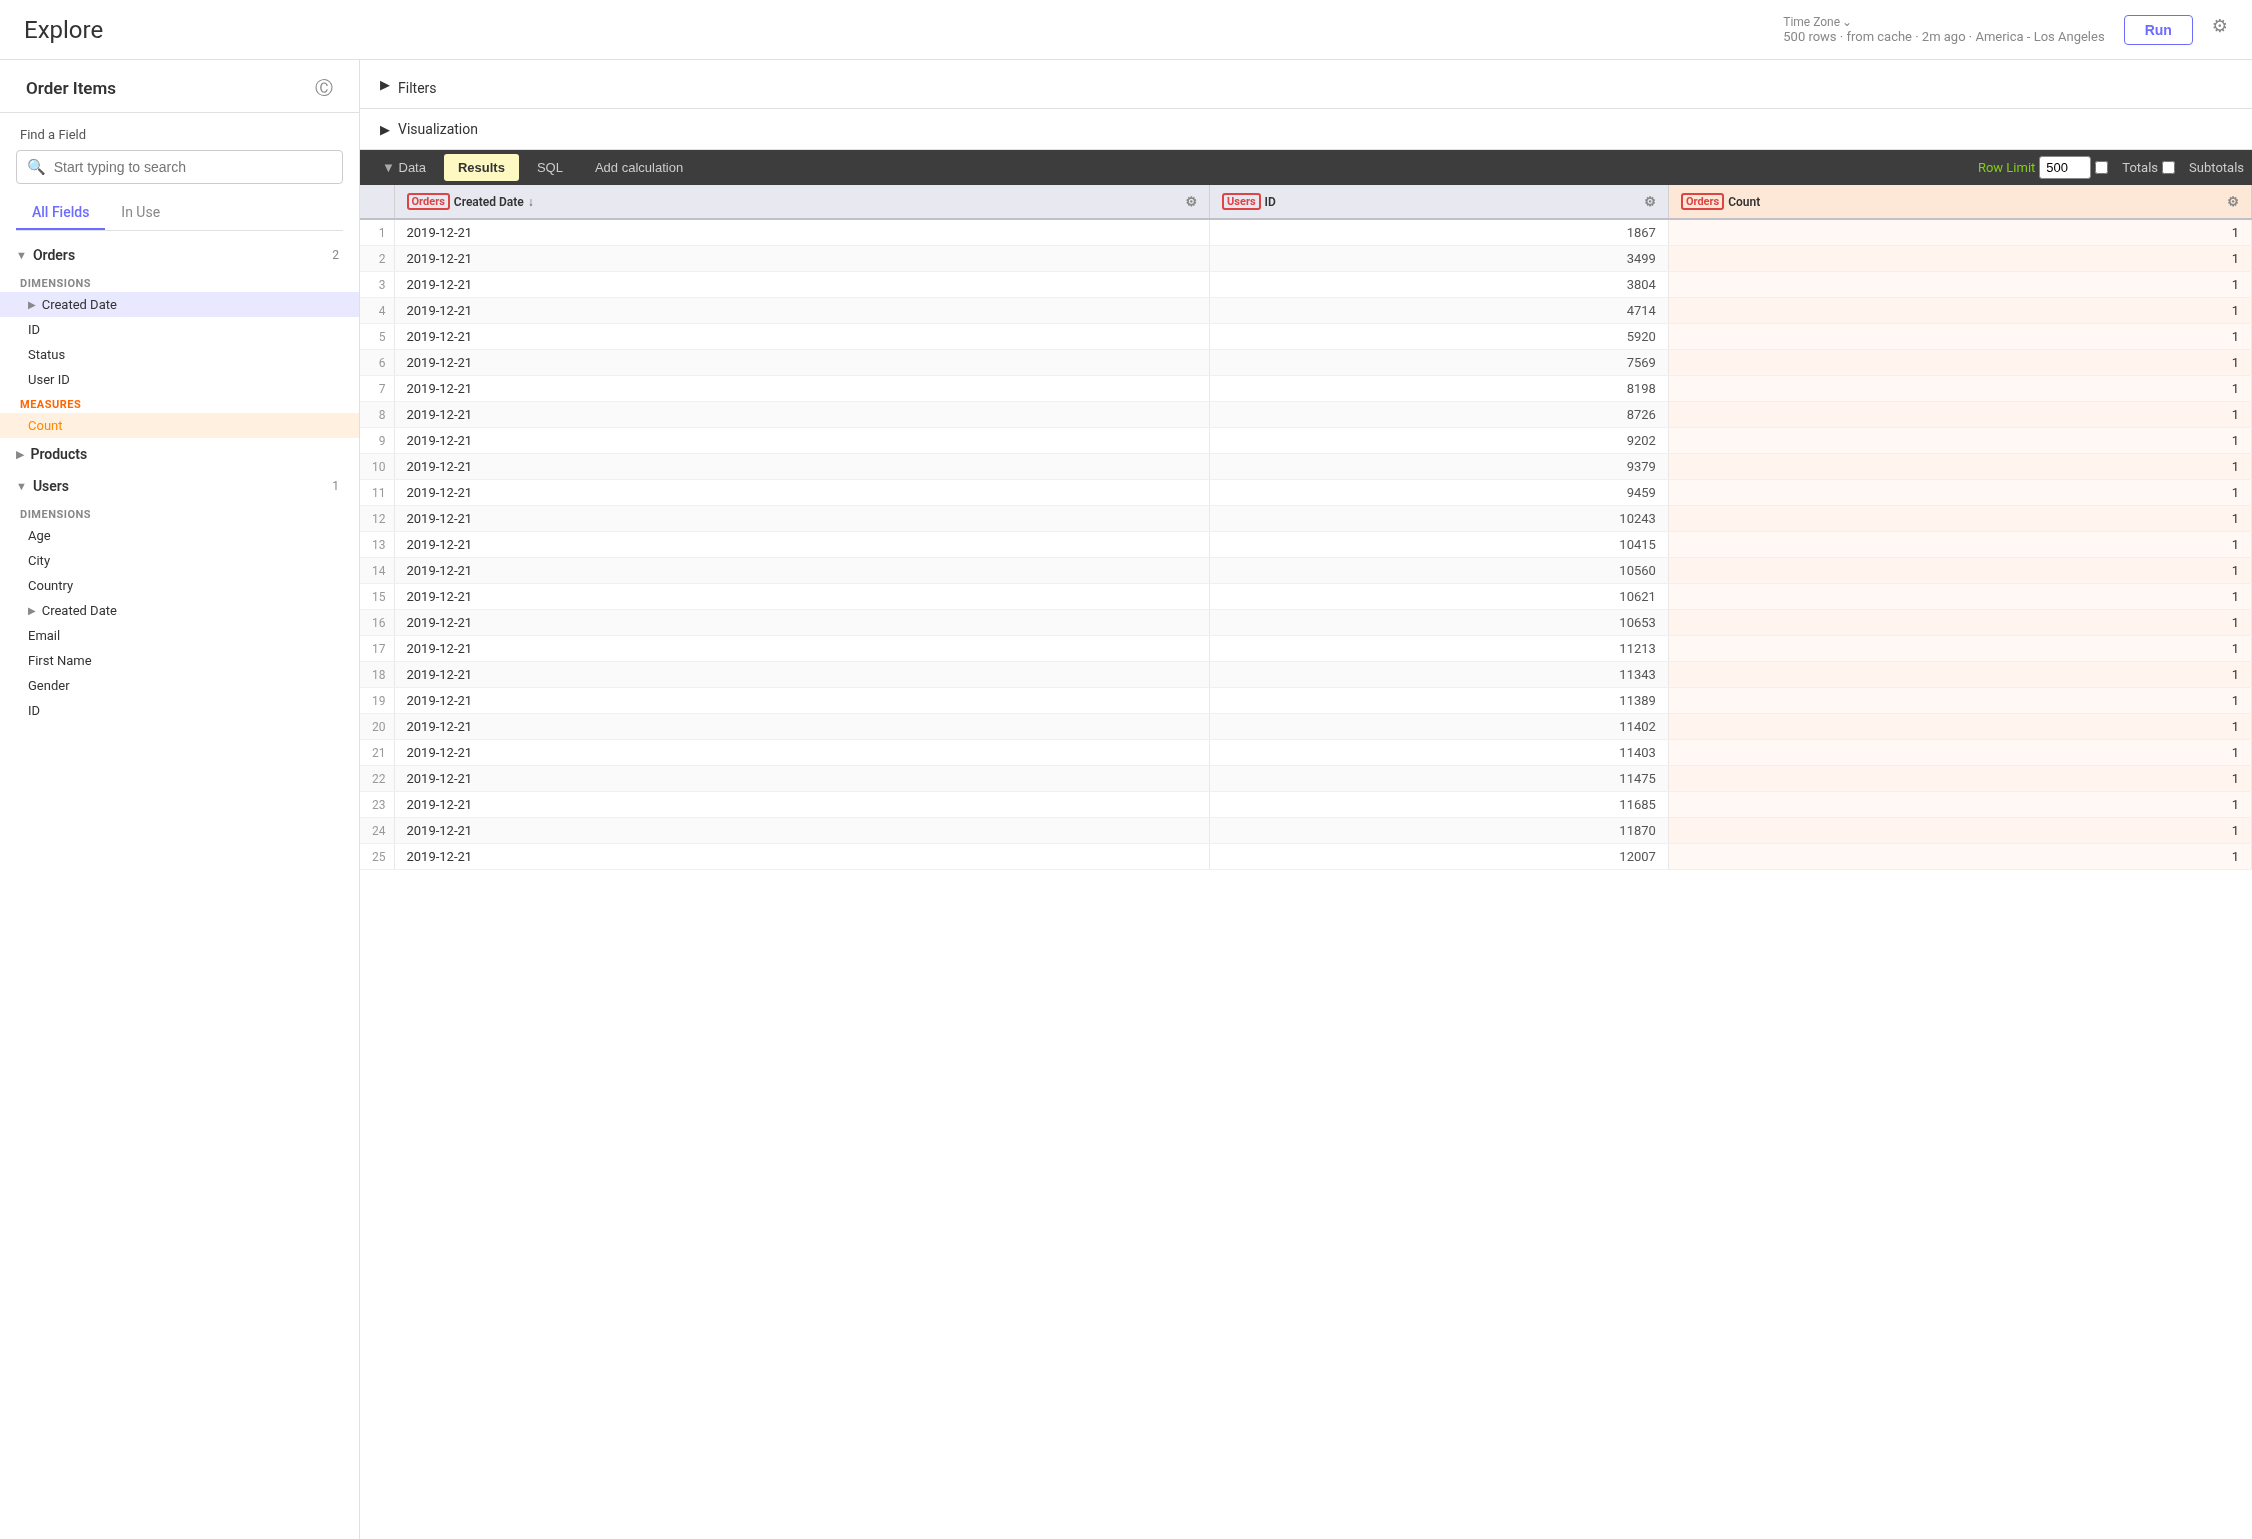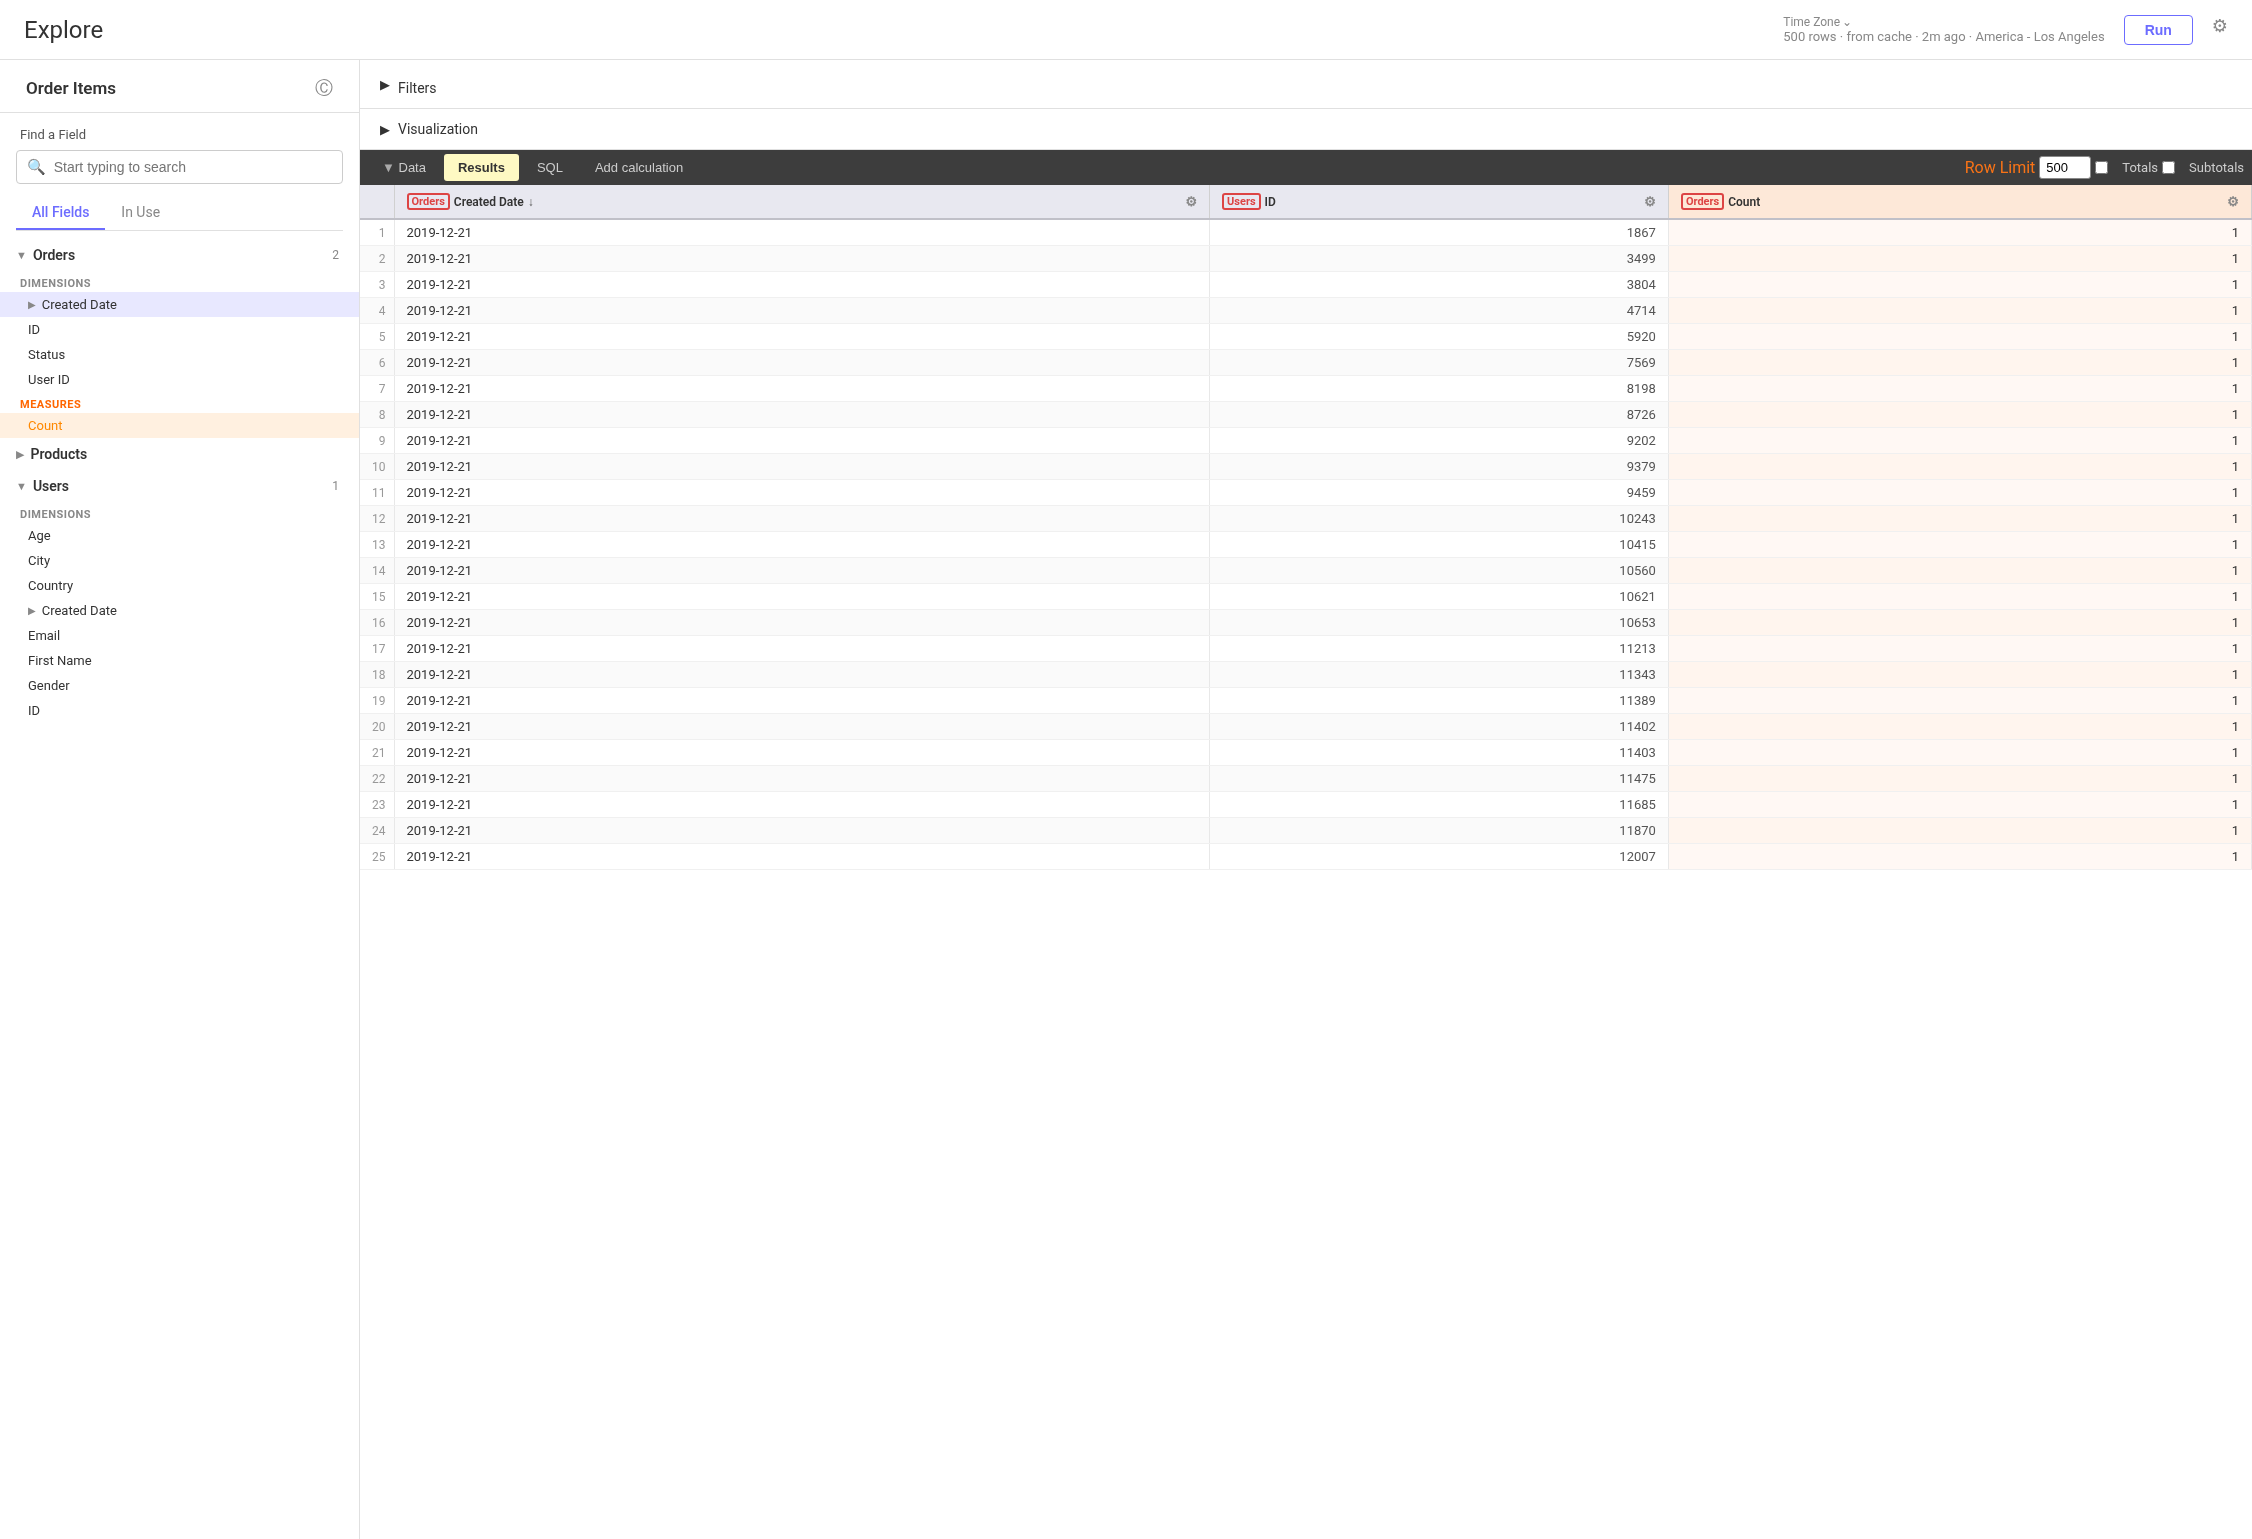--- a/index.html
+++ b/index.html
@@ -59,21 +59,21 @@
     .filters-label { font-size: 14px; color: #333; margin-top: 8px; }
 
     .viz-bar { background: #fff; border-bottom: 1px solid #e0e0e0; padding: 12px 20px; display: flex; align-items: center; gap: 8px; cursor: pointer; }
     .viz-label { font-size: 14px; color: #333; }
 
     
     .toolbar { display: flex; align-items: center; background: #3d3d3d; padding: 4px 8px; gap: 4px; }
     .toolbar-btn { padding: 6px 14px; font-size: 13px; border: none; border-radius: 3px; cursor: pointer; color: #ccc; background: transparent; }
     .toolbar-btn.active { background: #fef9c3; color: #333; font-weight: 600; }
     .toolbar-spacer { flex: 1; }
-    .row-limit-label { font-size: 16px; color: #f97316; }
+    .row-limit-label { font-size: 13px; color: #84cc16; }
     .row-limit-input { width: 52px; padding: 3px 6px; border: 1px solid #888; border-radius: 3px; background: #fff; font-size: 13px; }
     .checkbox-label { display: flex; align-items: center; gap: 14px; font-size: 13px; color: #ccc; cursor: pointer; }
 
     
     .table-container { flex: 1; overflow: auto; background: #fff; }
     table { width: 100%; border-collapse: collapse; font-size: 13px; }
     thead tr { background: #e8e8f0; }
     th { padding: 8px 12px; text-align: left; font-weight: 600; font-size: 12px; color: #333; border-right: 1px solid #d0d0d0; border-bottom: 2px solid #c0c0c8; position: sticky; top: 0; z-index: 10; white-space: nowrap; }
     th.measure-col { background: #fde8d8; }
     td { padding: 5px 12px; border-right: 1px solid #e8e8e8; border-bottom: 1px solid #f0f0f0; color: #333; }

